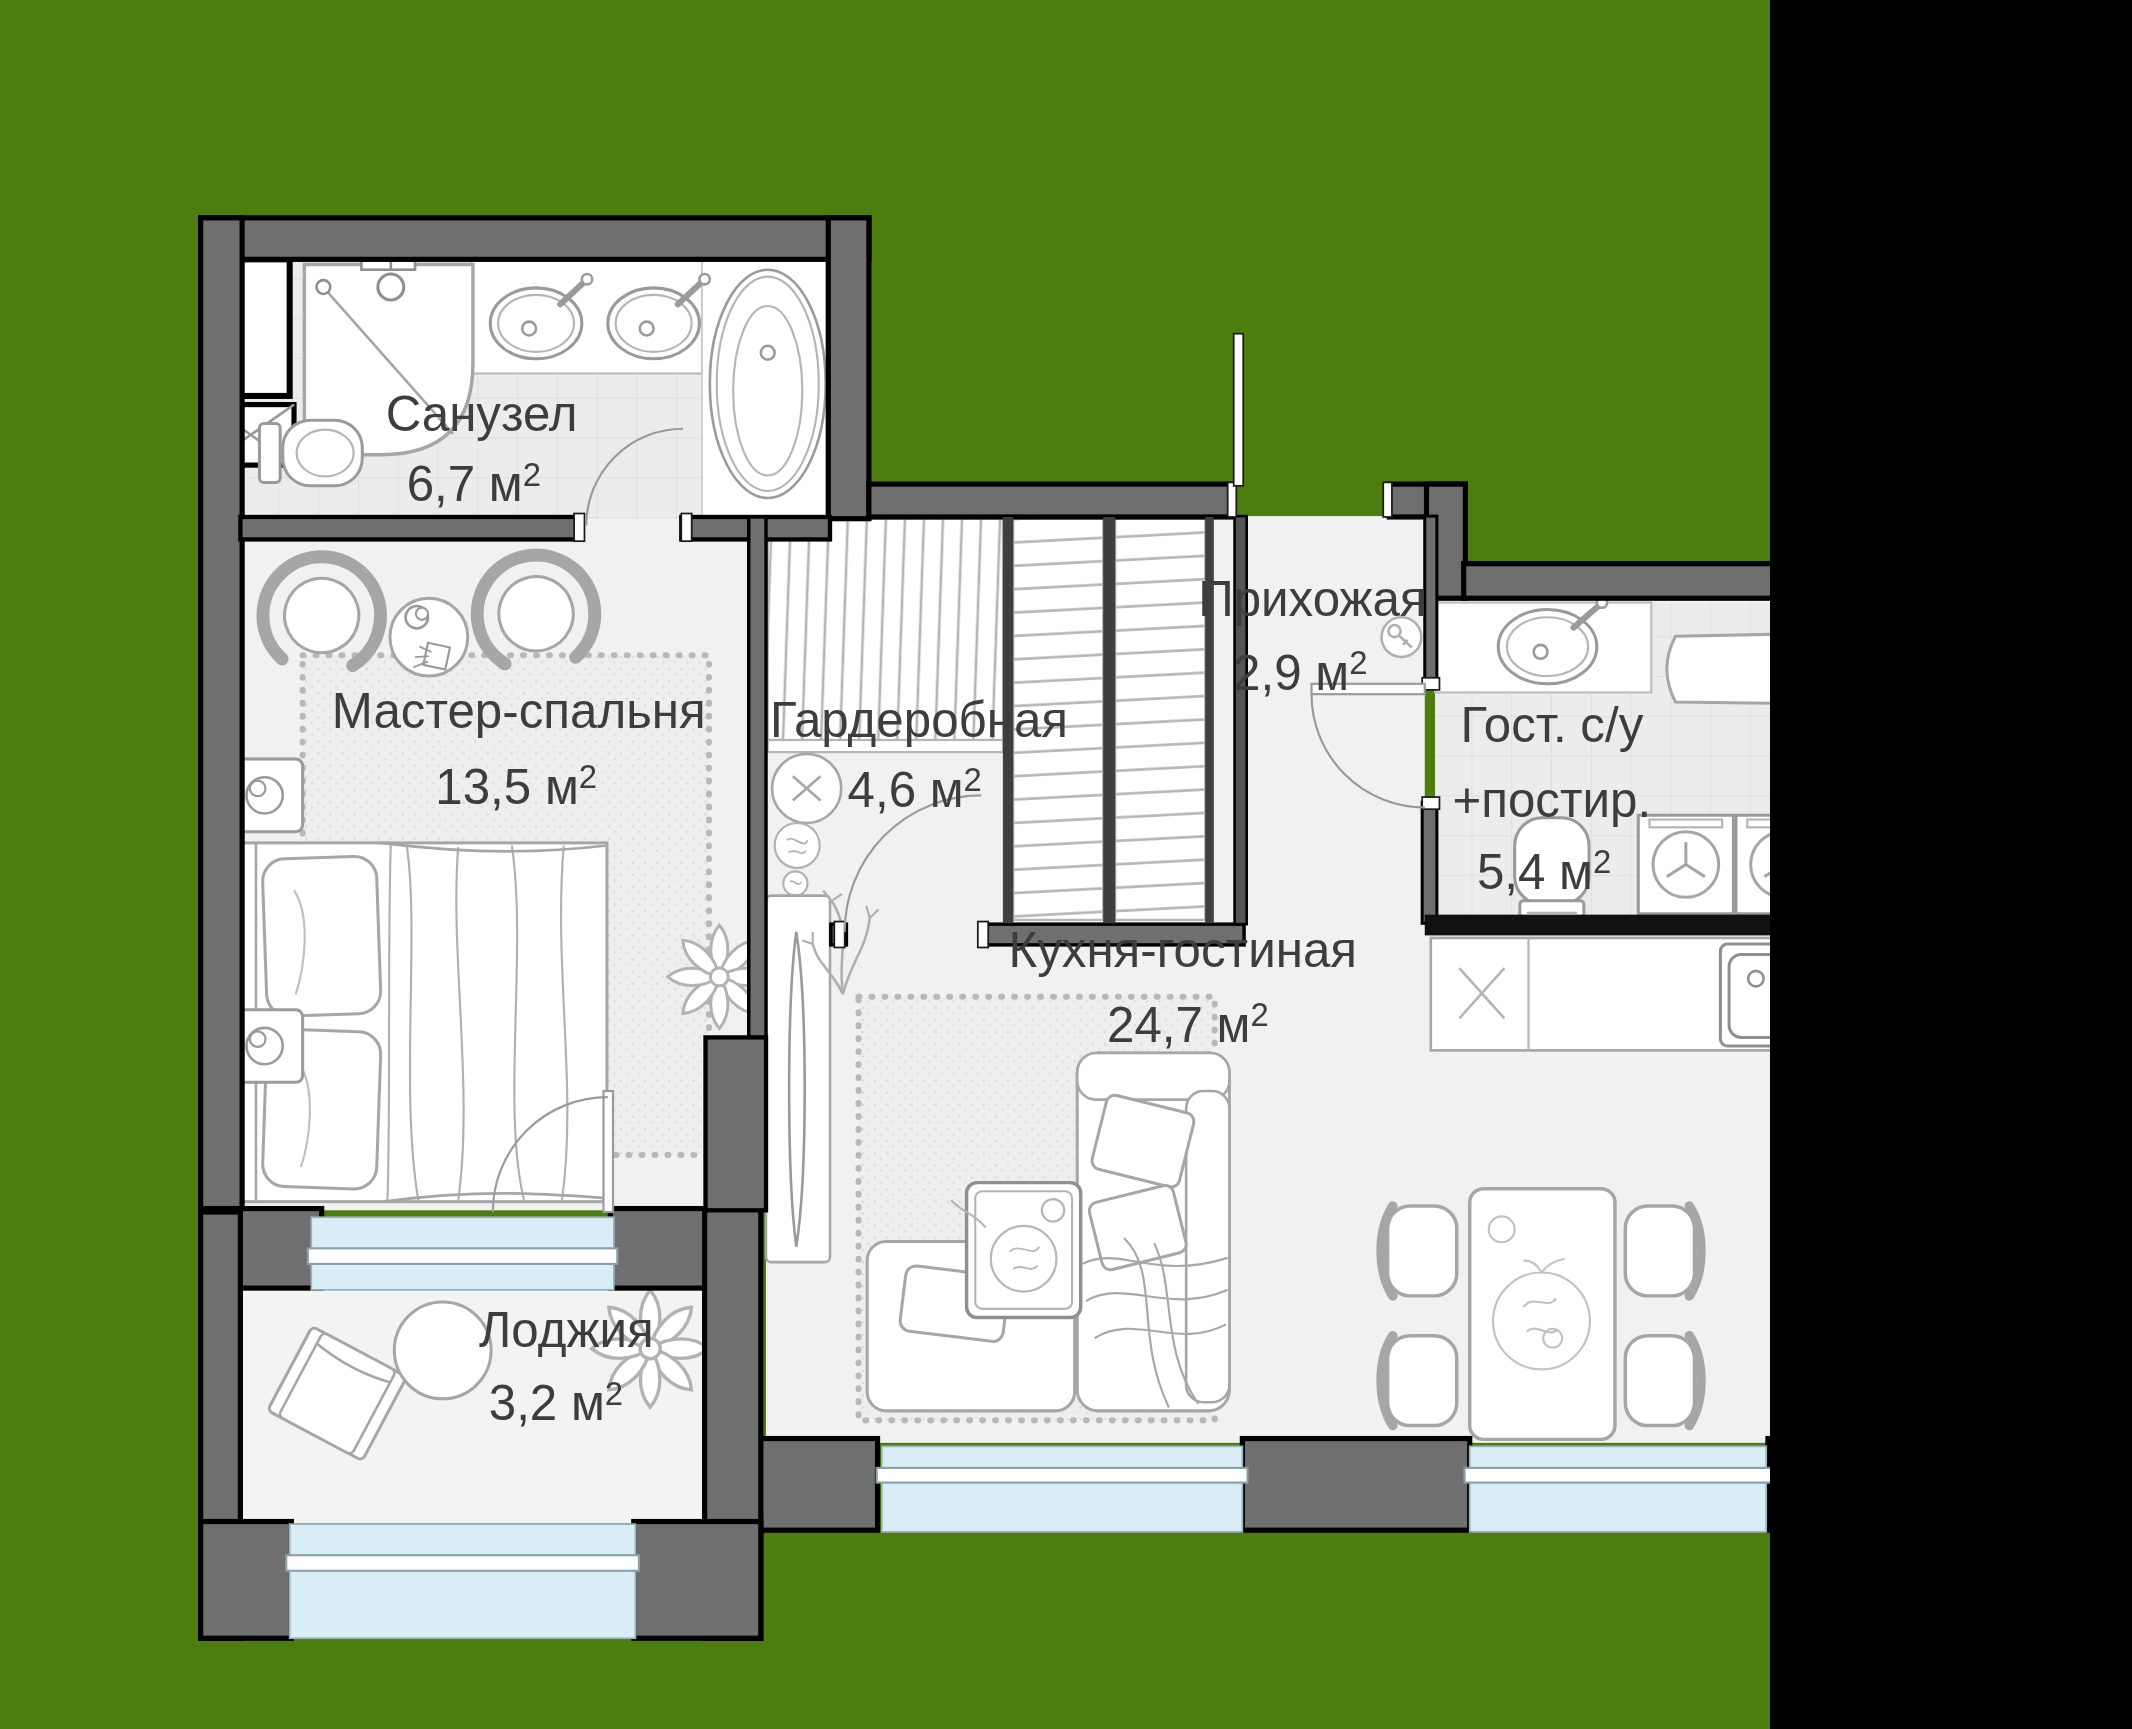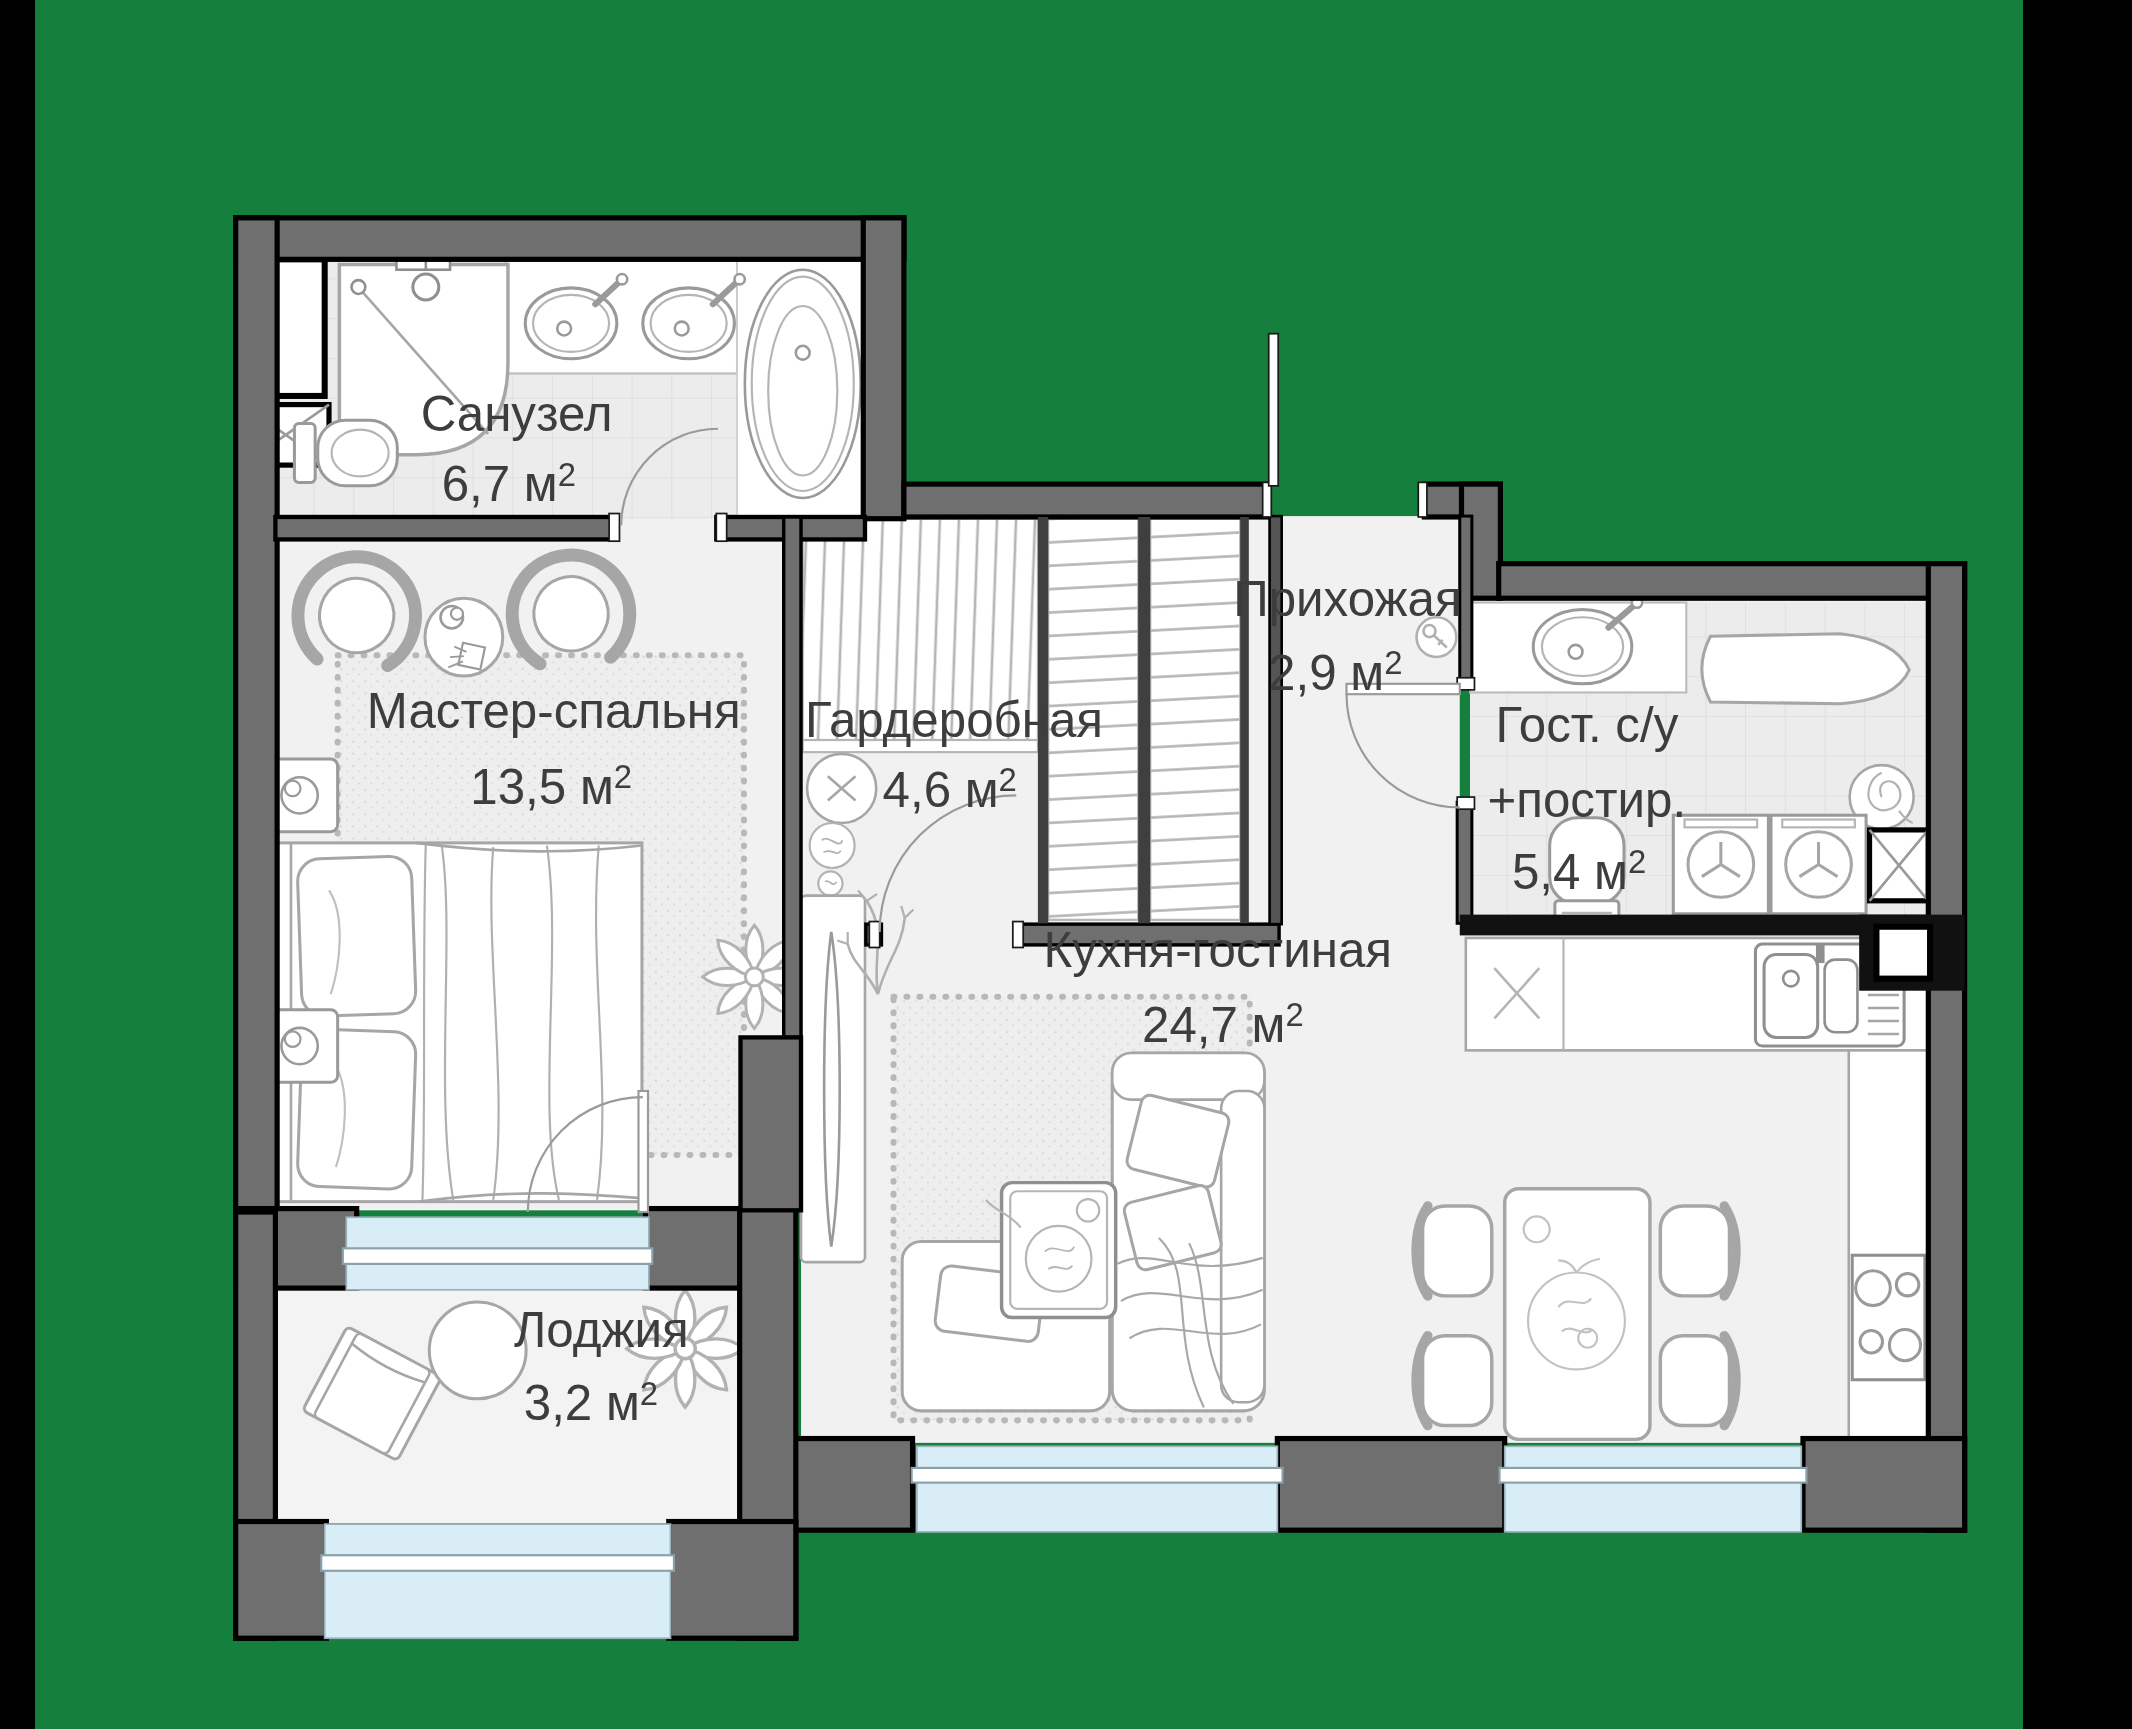--- a/index.html
+++ b/index.html
@@ -1,16 +1,16 @@
 <!DOCTYPE html>
 <html style="font-size:14px"><head>
 <meta charset="utf-8">
 <style>
   html,body{margin:0;padding:0;background:#000;}
-  .stage{position:relative;width:1988px;height:1729px;background:#15803d;overflow:hidden;margin-left:35px;}
+  .stage{position:relative;width:1770px;height:1729px;background:#4d7c0f;overflow:hidden;}
   svg{position:absolute;inset:0;display:block;}
   text{font-family:"Liberation Sans","DejaVu Sans",sans-serif;fill:#3d3d3d;}
   .room-name{font-size:57px;}
   .room-area{font-size:57px;}
   .sup{font-size:38px;}
 </style>
 </head>
 <body>
 
 <div class="stage">

